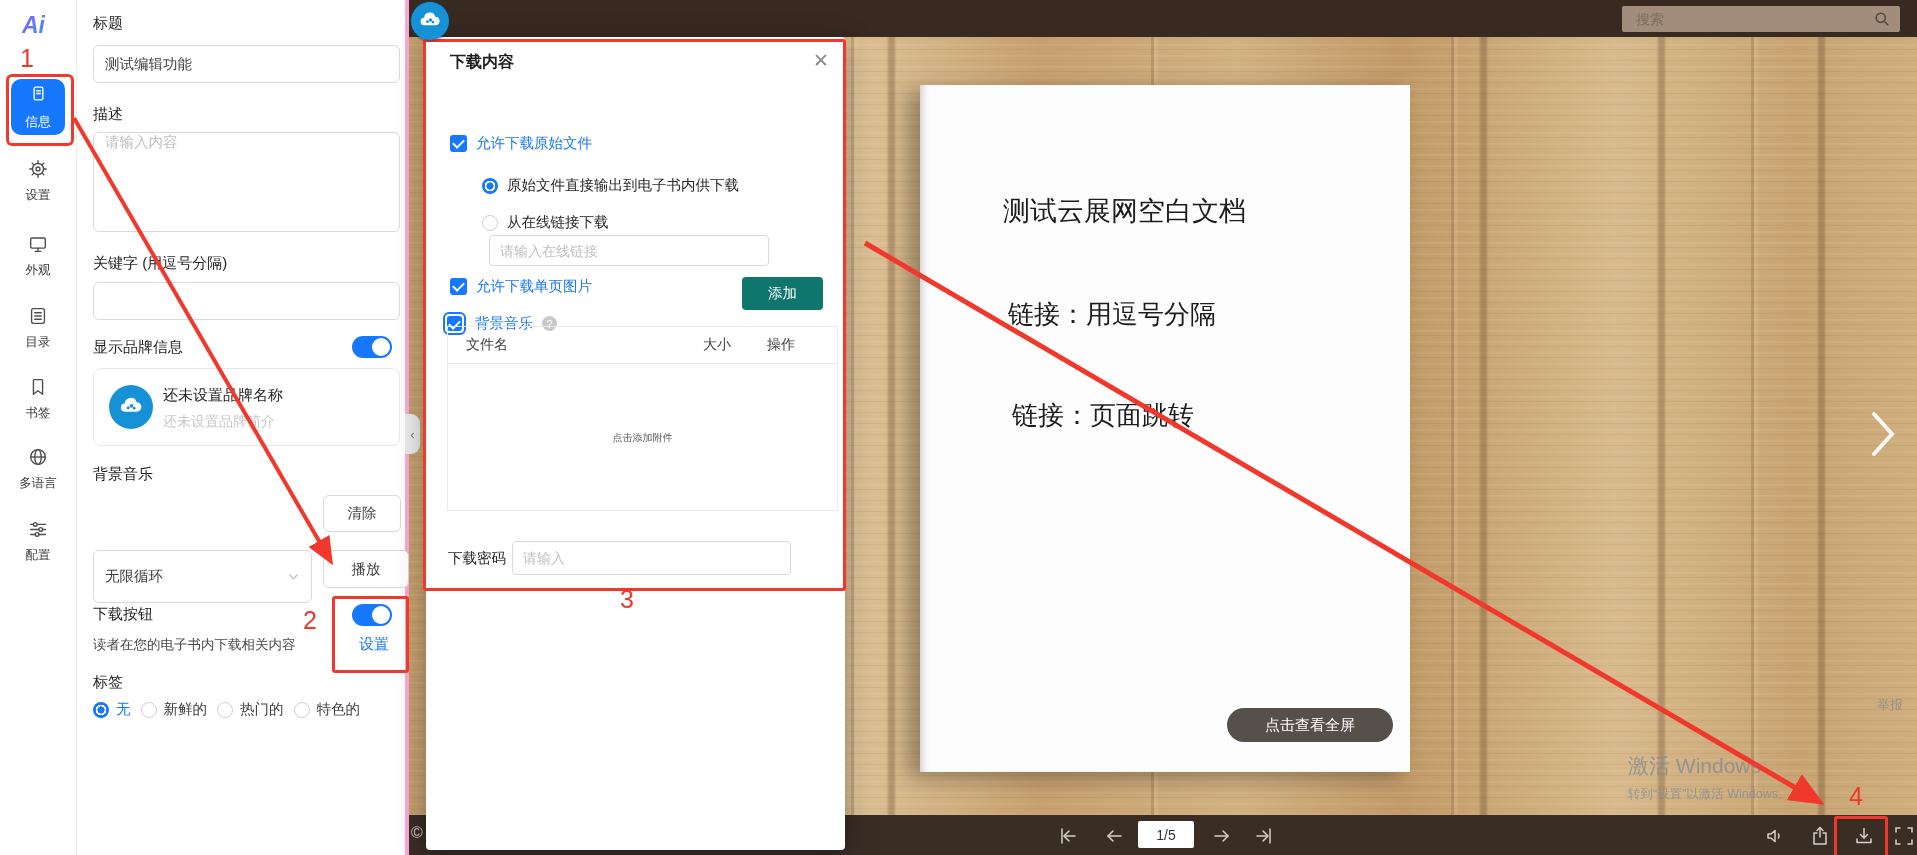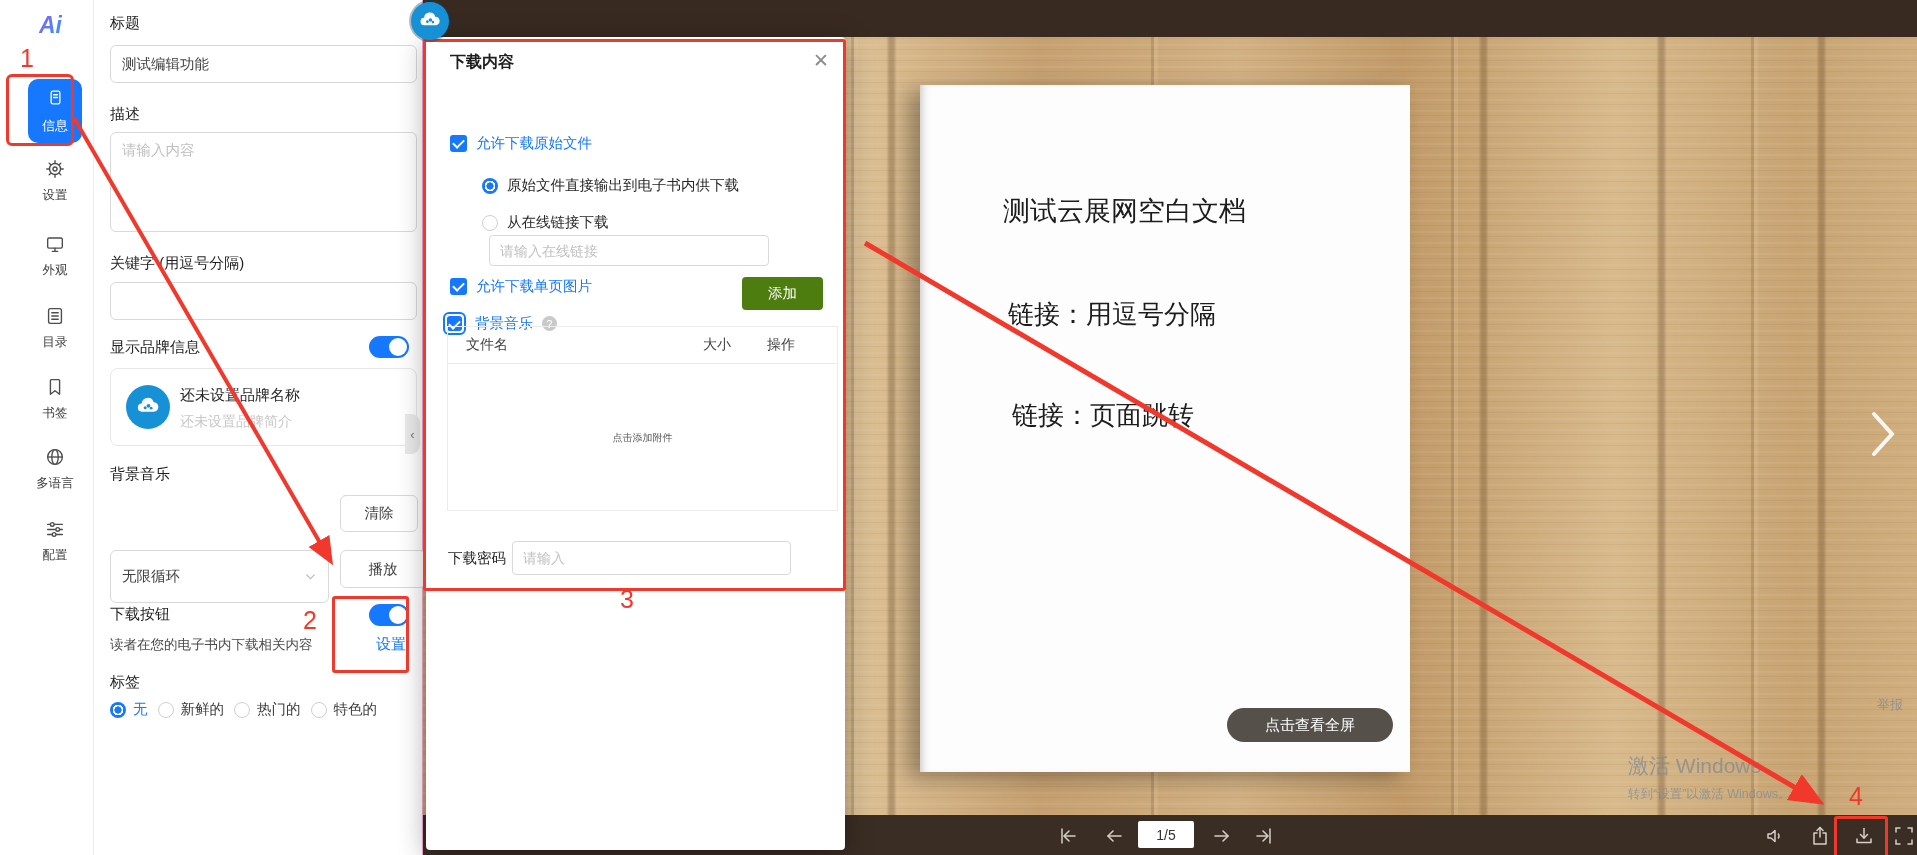--- a/index.html
+++ b/index.html
@@ -41,35 +41,35 @@
   
   .bottombar{position:absolute;left:405px;right:0;top:815px;height:40px;background:#3a2d24;z-index:6;}
   .copyright{position:absolute;left:6px;top:9px;font-size:16px;color:#cfc8c0;}
   .pgicon{position:absolute;top:9px;cursor:pointer;}
   .pagebox{position:absolute;left:733px;top:6px;width:56px;height:27px;background:#fff;border-radius:2px;
            display:flex;align-items:center;justify-content:center;font-size:14px;color:#333;}
   .ricon{position:absolute;top:9px;cursor:pointer;}
 
   
   .panel{position:absolute;left:0;top:0;width:405px;height:855px;background:#fff;z-index:10;
-         border-right:1px solid #f9a8d4;margin-left:17px;}
+         border-right:4px solid #f9a8d4;}
   .rail{position:absolute;left:0;top:0;width:76px;height:855px;border-right:1px solid #ececec;}
   .ailogo{position:absolute;left:22px;top:12px;font-size:23px;font-weight:800;font-style:italic;
           background:linear-gradient(135deg,#8a5cf6,#2f9bf4);-webkit-background-clip:text;background-clip:text;color:transparent;}
-  .infotile{position:absolute;left:11px;top:79px;width:54px;height:64px;border-radius:10px;background:#1677ff;
+  .infotile{position:absolute;left:11px;top:79px;width:54px;height:56px;border-radius:10px;background:#1677ff;
             display:flex;flex-direction:column;align-items:center;justify-content:center;gap:10px;cursor:pointer;}
   .infotile .tl{color:#fff;font-size:13px;}
   .railitem{position:absolute;left:0;width:76px;text-align:center;cursor:pointer;}
   .railitem .rl{display:block;font-size:12.5px;color:#3c3c3c;margin-top:3px;}
 
   .flabel{position:absolute;font-size:15px;color:#1f1f1f;}
   .inp{position:absolute;background:#fff;border:1px solid #d9d9d9;border-radius:6px;box-sizing:border-box;
        font-size:14.5px;color:#404040;font-family:inherit;padding:0 11px;outline:none;}
   .inp::placeholder,textarea.inp::placeholder{color:#bfbfbf;}
-  textarea.inp{resize:none;padding-top:8px;}
+  textarea.inp{resize:none;padding-top:0;}
   .toggle{position:absolute;width:40px;height:22px;border-radius:11px;background:#1677ff;cursor:pointer;}
   .toggle::after{content:"";position:absolute;right:2px;top:2px;width:18px;height:18px;border-radius:50%;background:#fff;}
   .brandcard{position:absolute;left:93px;top:368px;width:307px;height:78px;border:1px solid #e7e7e7;border-radius:8px;box-sizing:border-box;}
   .brandlogo{position:absolute;left:15px;top:16px;width:44px;height:44px;border-radius:50%;background:#1691d6;
              display:flex;align-items:center;justify-content:center;}
   .btnlite{position:absolute;border:1px solid #d9d9d9;border-radius:6px;background:#fff;box-sizing:border-box;
            font-size:14.5px;color:#404040;display:flex;align-items:center;justify-content:center;cursor:pointer;}
   .select{position:absolute;border:1px solid #d9d9d9;border-radius:6px;background:#fff;box-sizing:border-box;
           display:flex;align-items:center;font-size:14.5px;color:#404040;padding:0 11px;cursor:pointer;}
   .bluelink{position:absolute;color:#1677ff;font-size:15px;cursor:pointer;}
@@ -89,21 +89,21 @@
   .mclose{position:absolute;right:16px;top:12px;font-size:19px;color:#8c8c8c;cursor:pointer;}
   .cbrow{position:absolute;display:flex;align-items:center;gap:9px;}
   .cb{width:17px;height:17px;background:#1677ff;border-radius:3px;display:flex;align-items:flex-start;justify-content:center;cursor:pointer;}
   .cb::after{content:"";width:5px;height:9px;border:solid #fff;border-width:0 2px 2px 0;transform:rotate(45deg);margin-top:2px;}
   .cblabel{color:#1677ff;font-size:14.5px;}
   .focusring{width:23px;height:23px;border:2px solid #1677ff;border-radius:6px;display:flex;align-items:center;justify-content:center;box-sizing:border-box;}
   .focusring .cb{width:15px;height:15px;}
   .rdrow{position:absolute;display:flex;align-items:center;gap:9px;font-size:14.5px;color:#262626;}
   .helpq{width:15px;height:15px;border-radius:50%;background:#c9c9c9;color:#fff;font-size:10.5px;
          display:flex;align-items:center;justify-content:center;}
-  .addbtn{position:absolute;left:316px;top:240px;width:81px;height:33px;background:#4d7c0f;color:#fff;border:none;
+  .addbtn{position:absolute;left:316px;top:240px;width:81px;height:33px;background:#0f766e;color:#fff;border:none;
           border-radius:4px;font-size:14.5px;font-family:inherit;cursor:pointer;}
   .mtable{position:absolute;left:21px;top:289px;width:391px;height:185px;border:1px solid #ebebeb;box-sizing:border-box;}
   .thead{display:flex;align-items:center;height:36px;border-bottom:1px solid #ebebeb;font-size:14px;color:#404040;}
   .thead .c1{flex:1;padding-left:18px;} .thead .c2{width:64px;} .thead .c3{width:70px;}
   .tempty{height:147px;display:flex;align-items:center;justify-content:center;font-size:10px;color:#595959;cursor:pointer;}
   .pwlabel{position:absolute;left:22px;top:512px;font-size:14.5px;color:#262626;}
   .minp{position:absolute;background:#fff;border:1px solid #d9d9d9;border-radius:4px;box-sizing:border-box;
         font-size:14px;color:#404040;font-family:inherit;padding:0 10px;outline:none;}
   .minp::placeholder{color:#c0c0c0;}
 
@@ -120,20 +120,27 @@
   <div class="wood">
     <div class="seam" style="left:66px"></div>
     <div class="seam" style="left:252px"></div>
     <div class="seam" style="left:483px"></div>
     <div class="seam" style="left:1075px"></div>
     <div class="seam" style="left:1253px"></div>
     <div class="seam" style="left:1413px"></div>
   </div>
 
   <div class="topbar"></div>
+  <div class="search">
+    <input placeholder="搜索" style="">
+    <svg width="20" height="20" viewBox="0 0 24 24" fill="none" stroke="#564737" stroke-width="1.8">
+      <circle cx="10.5" cy="10.5" r="5.5"></circle>
+        <line x1="14.6" y1="14.6" x2="19.5" y2="19.5"></line>
+    </svg>
+  </div>
   <div class="cloudlogo">
     <svg width="26" height="26" viewBox="0 0 24 24">
       <path d="M7 16a3.5 3.5 0 0 1-.4-7A5.2 5.2 0 0 1 16.8 8 4 4 0 0 1 17 16z" fill="#fff"></path>
       <circle cx="9.6" cy="12.6" r="1.3" fill="#1691d6"></circle>
         <circle cx="12.4" cy="11" r="1.6" fill="#1691d6"></circle>
         <circle cx="14.7" cy="13" r="1.2" fill="#1691d6"></circle>
     </svg>
   </div>
 
   <div class="page">

